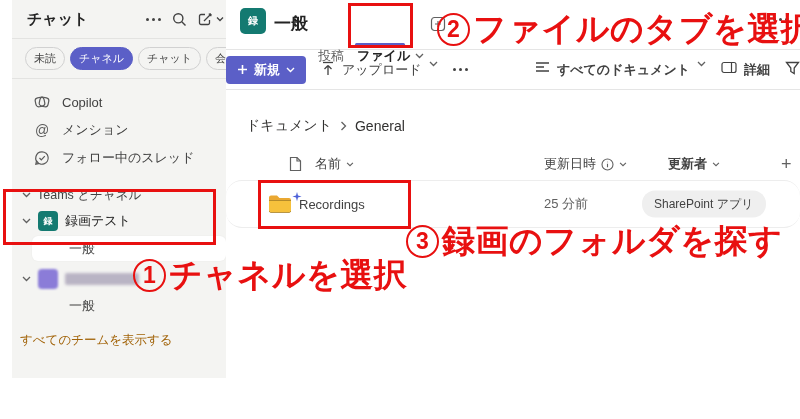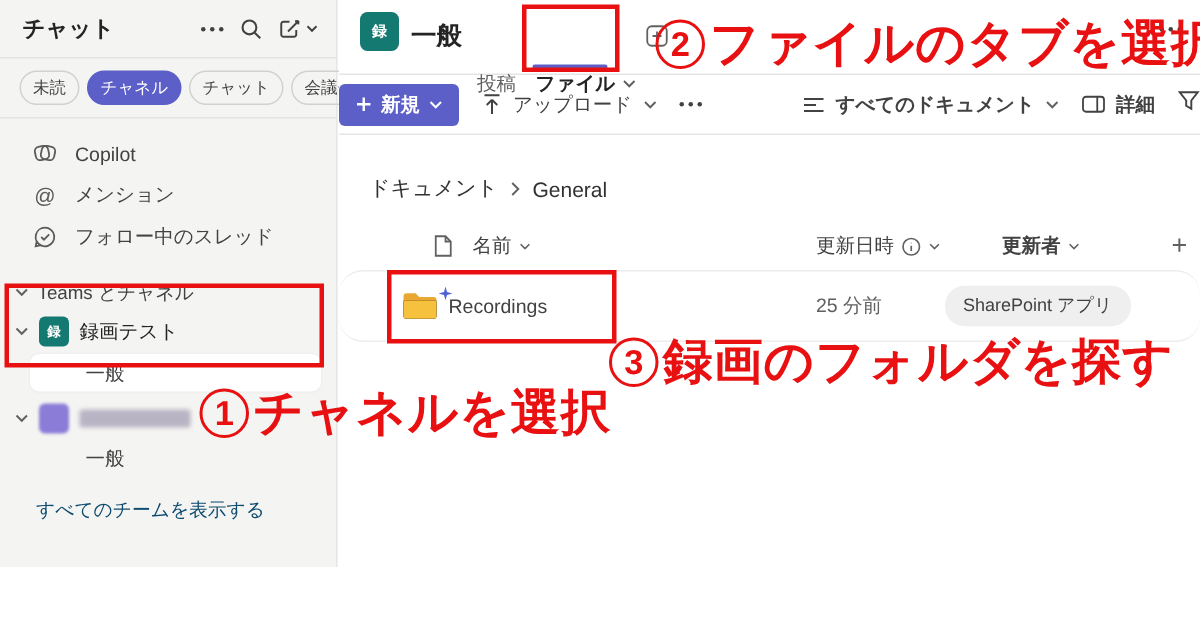--- a/index.html
+++ b/index.html
@@ -1,56 +1,56 @@
 <!DOCTYPE html>
 <html><head>
 <meta charset="utf-8">
 <style>
   * { margin:0; padding:0; box-sizing:border-box; }
   html,body { width:800px; height:419px; }
   body { font-family:"Liberation Sans","DejaVu Sans",sans-serif; color:#242424; background:#fff; }
   .screen { position:relative; width:800px; height:419px; overflow:hidden; background:#fff; }
 
   
-  .sidebar { position:absolute; left:0; top:0; width:225px; height:378px; background:#f4f4f2; border-right:1px solid #e6e6e6; }
+  .sidebar { position:absolute; left:12px; top:0; width:225px; height:378px; background:#f4f4f2; border-right:1px solid #e6e6e6; }
   .sb-header { height:39px; display:flex; align-items:center; padding:0 12px 0 15px; border-bottom:1px solid #e3e3e1; }
   .sb-title { font-size:15px; font-weight:bold; color:#242424; flex:1; }
   .sb-hicons { display:flex; align-items:center; gap:11px; color:#424242; }
   .sb-hicons svg { display:block; }
   .sb-filters { display:flex; align-items:center; gap:5px; padding:8px 10px 8px 13px; border-bottom:1px solid #e3e3e1; }
   .pill { font-size:11px; color:#424242; border:1px solid #d1d1d1; border-radius:12px; padding:3px 8px; background:transparent; white-space:nowrap; cursor:pointer; }
   .pill.active { background:#5b5fc7; border-color:#5b5fc7; color:#fff; }
   .sb-items { padding-top:9px; }
   .sb-item { height:28px; display:flex; align-items:center; gap:11px; padding-left:21px; font-size:13px; color:#424242; cursor:pointer; }
   .sb-item .ic { width:18px; display:flex; justify-content:center; color:#5a5a5a; }
   .sb-section { margin-top:11px; height:24px; display:flex; align-items:center; gap:6px; padding-left:10px; font-size:12.5px; color:#424242; cursor:pointer; }
   .team-row { height:28px; display:flex; align-items:center; gap:7px; padding-left:10px; cursor:pointer; }
   .t-avatar { width:20px; height:20px; border-radius:4px; display:flex; align-items:center; justify-content:center; color:#fff; font-size:9px; font-weight:bold; }
   .t-name { font-size:13px; color:#242424; }
   .name-redacted { width:74px; height:12px; border-radius:2px; background:#b9b4c4; filter:blur(1.5px); }
   .avatar-redacted { filter:blur(1px); }
   .channel-sel { margin:1px 10px 2px 20px; height:25px; background:#fff; border-radius:6px; display:flex; align-items:center; padding-left:37px; font-size:13px; color:#424242; cursor:pointer; box-shadow:0 0 2px rgba(0,0,0,.06); }
   .channel-row { height:26px; display:flex; align-items:center; padding-left:57px; font-size:13px; color:#424242; cursor:pointer; }
-  .sb-link { margin:13px 0 0 24px; font-size:12.5px; color:#0c4a6e; cursor:pointer; }
+  .sb-link { margin:13px 0 0 8px; font-size:12.5px; color:#a16207; cursor:pointer; }
 
   
   .main { position:absolute; left:226px; top:0; width:574px; height:419px; background:#fff; }
   .m-header { position:relative; height:50px; border-bottom:1px solid #e5e5e5; }
   .m-avatar { position:absolute; left:14px; top:8px; width:26px; height:26px; border-radius:5px; display:flex; align-items:center; justify-content:center; color:#fff; font-size:10px; font-weight:bold; }
   .m-title { position:absolute; left:48px; top:12px; font-size:17px; font-weight:bold; color:#242424; }
   .tab { position:absolute; top:15px; font-size:13px; cursor:pointer;margin-top:32px; }
   .tab-posts { left:92px; color:#616161; }
   .tab-files { left:131px; color:#242424; font-weight:bold; display:flex; align-items:center; gap:5px; }
   .tab-underline { position:absolute; left:129px; top:43px; width:50px; height:3px; border-radius:2px; background:#5b5fc7; }
   .addtab { position:absolute; left:204px; top:16px; color:#616161; cursor:pointer; }
   .m-more { position:absolute; right:12px; top:18px; color:#424242; cursor:pointer; }
 
   .toolbar { position:relative; height:40px; border-bottom:1px solid #e5e5e5; display:flex; align-items:center; padding:0 0; gap:15px; }
   .btn-new { display:flex; align-items:center; gap:6px; background:#5b5fc7; color:#fff; border:none; border-radius:4px; height:28px; padding:0 11px; font-size:13px; font-weight:bold; cursor:pointer; font-family:inherit; }
-  .tool-item { display:flex; align-items:center; gap:7px; font-size:13px; color:#424242; cursor:pointer; }
+  .tool-item { display:flex; gap:7px; font-size:13px; color:#424242; cursor:pointer; }
   .tool-right { margin-left:auto; display:flex; align-items:center; gap:15px;font-weight:bold; }
   .dots { display:flex; gap:3px; cursor:pointer; }
   .dots i { width:3px; height:3px; border-radius:50%; background:#424242; }
 
   .breadcrumb { display:flex; align-items:center; gap:8px; margin:27px 0 0 20px; font-size:14px; color:#323130; }
   .bc-item { cursor:pointer;text-align:center; }
   .bc-sep { color:#616161; font-size:12px; }
 
   .table { position:relative; margin-top:13px; }
   .thead { position:relative; height:32px; font-size:13px; color:#424242; }
@@ -58,21 +58,21 @@
   .th-icon { left:63px; color:#616161; }
   .th-name { left:89px; }
   .th-modified { left:318px; }
   .th-by { left:442px;font-weight:bold; }
   .th-add { left:555px; font-size:18px; color:#616161; font-weight:normal; }
   .trow { position:relative; height:48px; border-top:1px solid #ededed; border-bottom:1px solid #ededed; cursor:pointer;border-radius:16px; }
   .r-folder { left:42px; }
   .r-sparkle { position:absolute; left:66px; top:7px; }
   .r-name { left:73px; font-size:13px; color:#424242; }
   .r-modified { left:318px; font-size:13px; color:#616161; }
-  .r-by { left:404px; }
+  .r-by { left:416px; }
   .by-pill { background:#efefef; border-radius:13px; padding:5px 12px; font-size:12px; color:#424242; white-space:nowrap; }
 
   
   .redbox { position:absolute; border:3px solid #e81010; z-index:20; pointer-events:none; }
   .box1 { left:3px; top:189px; width:213px; height:56px; }
   .box2 { left:348px; top:3px; width:65px; height:45px; }
   .box3 { left:258px; top:180px; width:153px; height:49px; }
   .ann { position:absolute; display:flex; align-items:center; gap:3px; color:#e81010; font-weight:bold; z-index:21; pointer-events:none; white-space:nowrap; }
   .ann-text { font-size:33px; letter-spacing:0.5px; }
   .circle-num { display:inline-flex; align-items:center; justify-content:center; width:33px; height:33px; border:2.5px solid #e81010; border-radius:50%; font-size:23px; flex:0 0 auto; }

